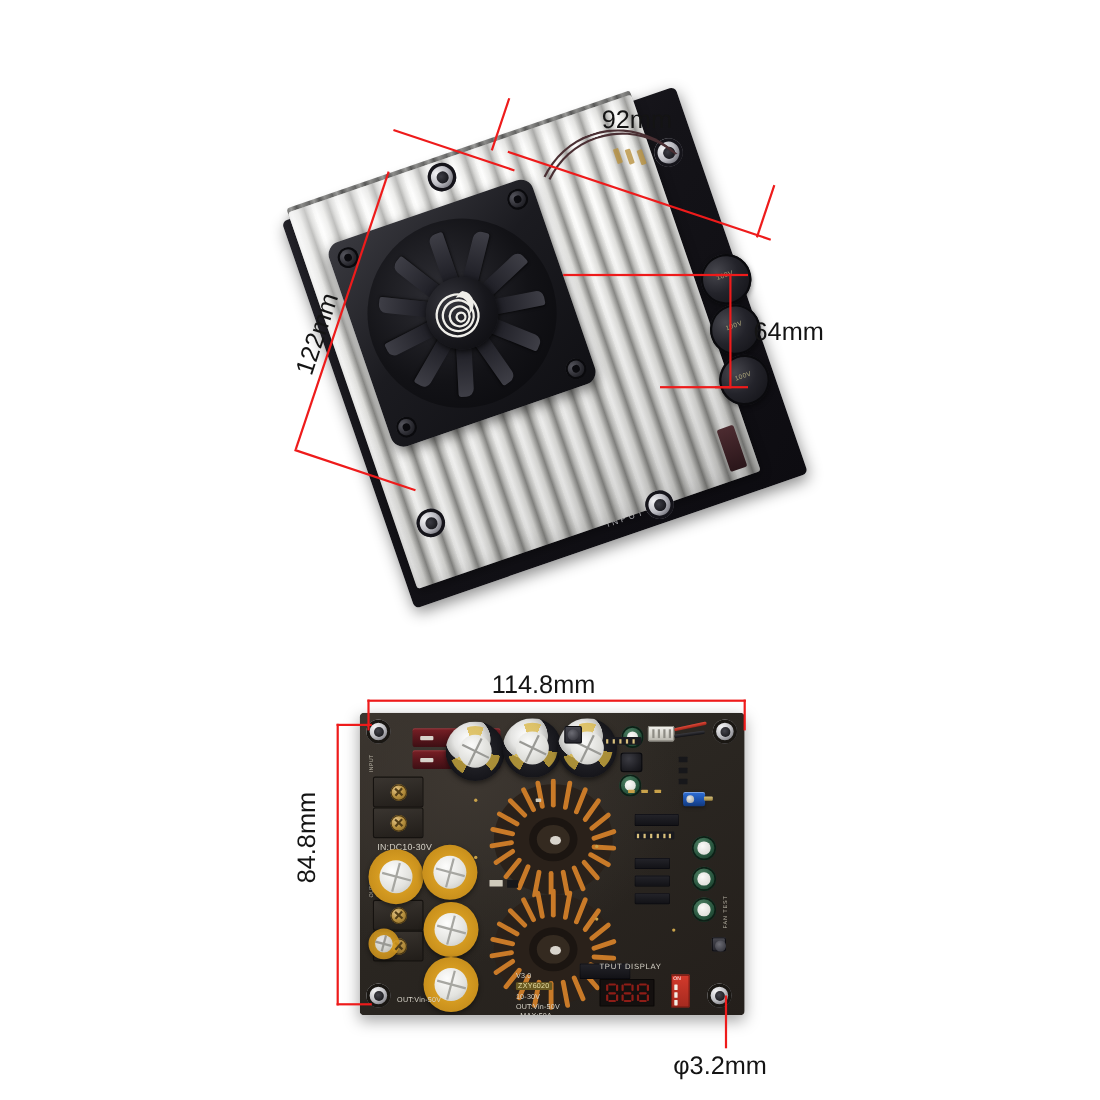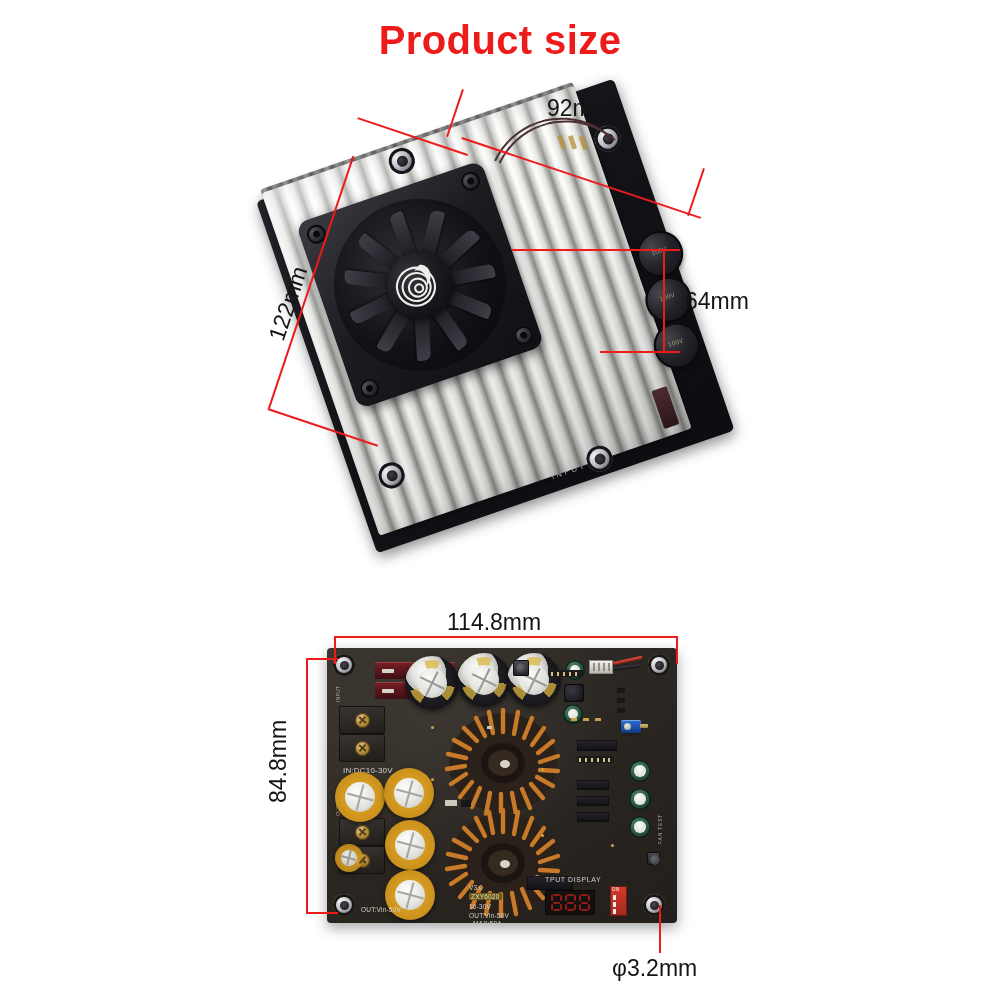--- a/index.html
+++ b/index.html
@@ -318,21 +318,20 @@
   }
   .hdr i{position:absolute;top:1.5px;width:2px;height:4px;background:#d9c07c;}
   .via{position:absolute;width:3px;height:3px;border-radius:50%;background:#c9a24a;}
   .pad-gold{position:absolute;background:#b8913f;border-radius:1px;}
 </style>
 </head>
 <body>
 
 <div class="page">
 
-  <div class="title">Product size</div>
 
   <div class="assembly">
     <div class="asm-rot">
 
       <div class="pcb-slab"></div>
 
       <div class="pcb-edge-text" style="left:64px;top:349px;">OUTPUT</div>
       <div class="pcb-edge-text" style="left:196px;top:362px;">INPUT</div>
 
       <div class="fins-top"></div>

